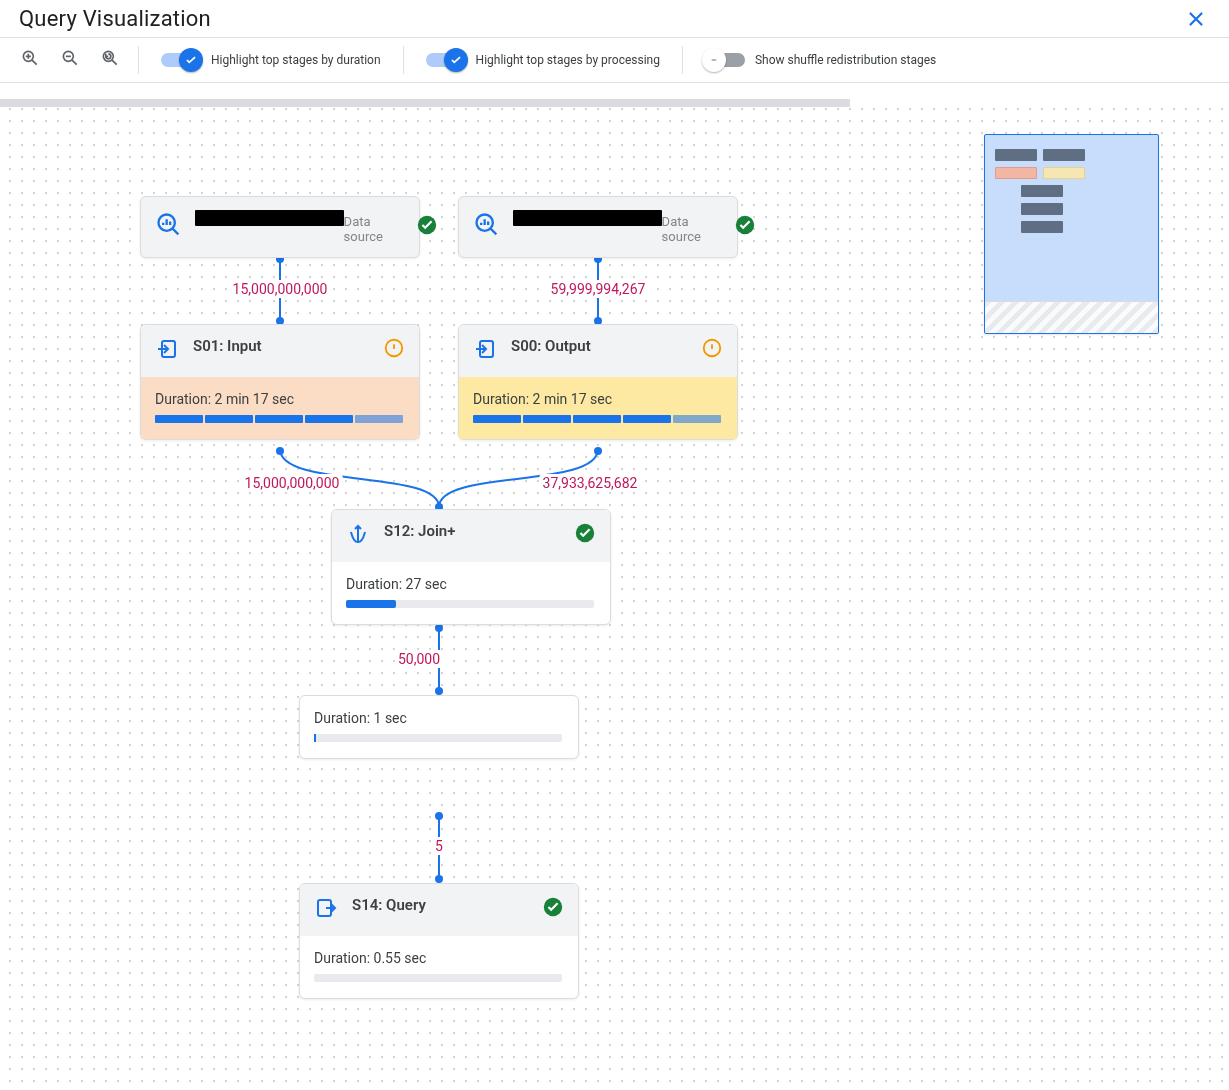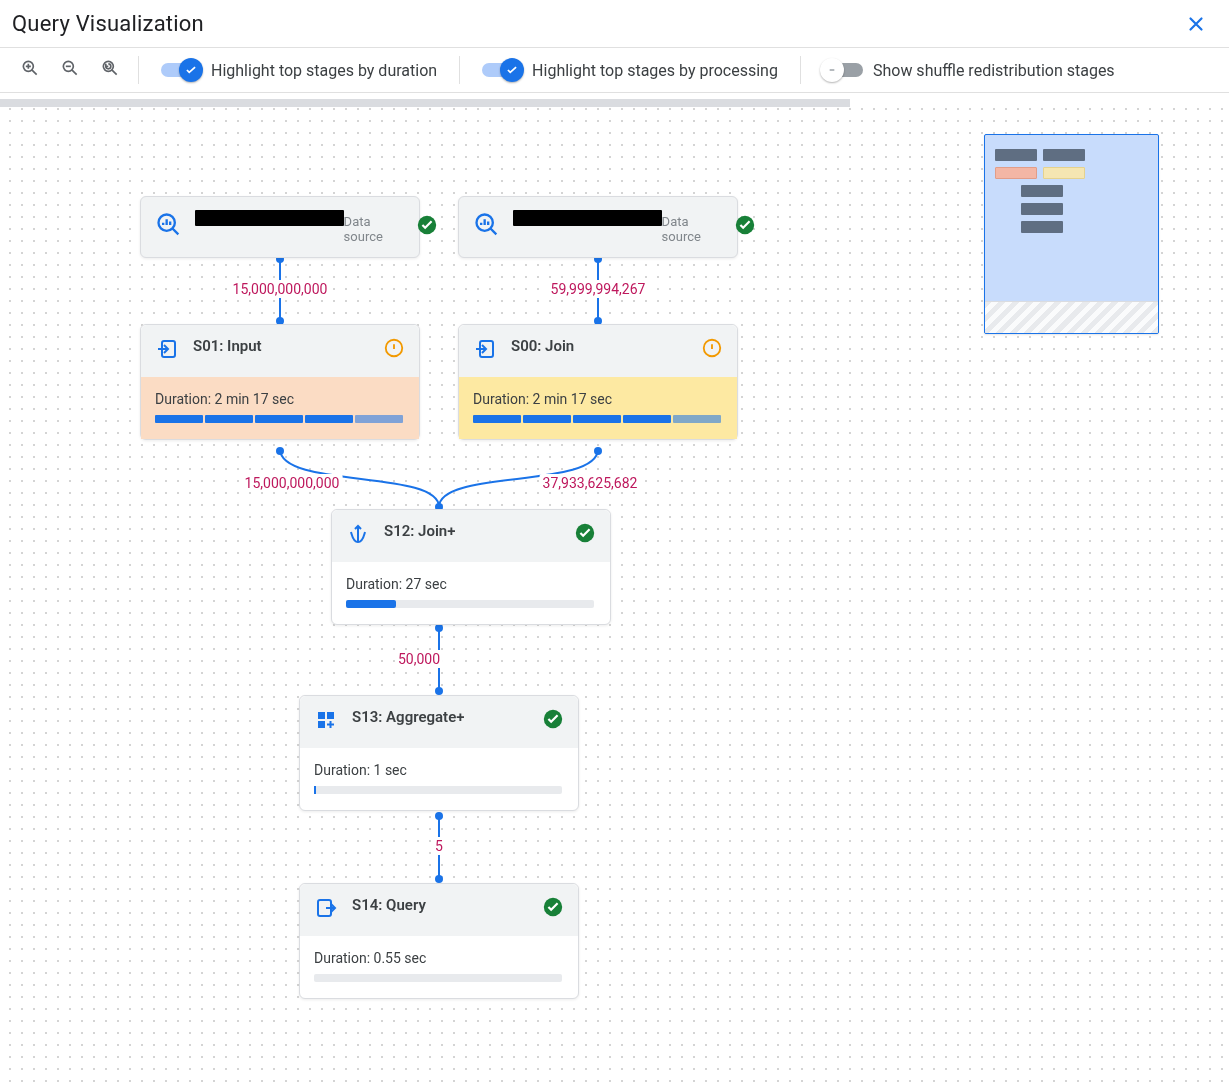--- a/index.html
+++ b/index.html
@@ -1,36 +1,36 @@
 <!DOCTYPE html>
 <html><head>
 <meta charset="utf-8">
 <style>
   * { box-sizing: border-box; }
   html, body { margin: 0; padding: 0; font-family: Roboto, "Helvetica Neue", Arial, sans-serif; background: #fff; color: #3c4043; }
   .vp { width: 1229px; height: 1090px; position: relative; overflow: hidden; }
 
   
-  .hdr { height: 48px; border-bottom: 1px solid #e0e0e0; display: flex; align-items: center; padding: 0 16px 0 12px; }
+  .hdr { height: 38px; border-bottom: 1px solid #e0e0e0; display: flex; align-items: center; padding: 0 16px 0 19px; }
   .hdr-title { font-size: 22px; color: #202124; letter-spacing: .2px; }
   .hdr-close { margin-left: auto; color: #1a73e8; cursor: pointer; padding: 6px; }
   .hdr-close svg { display: block; }
 
   
   .tbar { height: 45px; border-bottom: 1px solid #e0e0e0; display: flex; align-items: center; padding: 0 12px 0 20px; gap: 0; }
   .zoom-grp { display: flex; align-items: center; gap: 20px; padding-right: 18px; }
   .zoom-btn { color: #5f6368; cursor: pointer; display: inline-flex; }
   .sep { width: 1px; height: 28px; background: #e0e0e0; margin: 0 0; }
   .toggle { display: flex; align-items: center; gap: 10px; padding: 0 22px; cursor: pointer; }
   .switch { position: relative; width: 40px; height: 14px; border-radius: 14px; background: #9aa0a6; }
   .switch .knob { position: absolute; top: -5px; left: -3px; width: 24px; height: 24px; border-radius: 50%; background: #fff; box-shadow: 0 1px 2px rgba(0,0,0,.3); display:flex; align-items:center; justify-content:center; }
   .switch.on { background: #aecbfa; }
   .switch.on .knob { left: 18px; background: #1a73e8; }
   .switch.on .knob svg { stroke: #fff; }
-  .tlabel { font-size: 16px; color: #3c4043; }
+  .tlabel { font-size: 12px; color: #3c4043; }
 
   
   .canvas { position: absolute; left: 0; top: 99px; right: 0; bottom: 0;
     background-color: #fff;
     background-image: radial-gradient(rgba(0,0,0,.17) 1px, transparent 1px);
     background-size: 12px 12px; background-position: 4px 4px;
   }
   .top-phantom { position:absolute; left:0; top:0; width:850px; height:8px; background:#dadce0; }
   .svg-layer { position: absolute; left: 0; top: 0; }
   .svg-layer path { fill:none; stroke:#1a73e8; stroke-width:2; }
@@ -261,21 +261,21 @@
     </div>
 
     <div class="node stage-node" style="left:458px; top:225px;">
       <div class="stage-head">
         <span class="ico-input">
           <svg width="24" height="24" viewBox="0 0 24 24" fill="none" stroke="#1a73e8" stroke-width="2">
               <rect x="7" y="4" width="13" height="16" rx="2"></rect>
               <path d="M3 12h9M9 8l4 4-4 4"></path>
             </svg>
         </span>
-        <span class="stage-nm">S00: Join</span>
+        <span class="stage-nm">S00: Output</span>
         <span class="right ico-warn">
           <svg width="22" height="22" viewBox="0 0 24 24" fill="none" stroke="#f29900" stroke-width="2">
               <circle cx="12" cy="12" r="9"></circle>
               <path d="M12 8v5M12 16h0"></path>
             </svg>
         </span>
       </div>
       <div class="stage-body yellow">
         <div>Duration: 2 min 17 sec</div>
         <div class="segbar">
@@ -306,37 +306,20 @@
       </div>
       <div class="stage-body">
         <div>Duration: 27 sec</div>
         <div class="bar">
             <div class="bar-fill" style="width:20%"></div>
           </div>
       </div>
     </div>
 
     <div class="node stage-node" style="left:299px; top:596px;">
-      <div class="stage-head">
-        <span class="ico-input">
-          <svg width="24" height="24" viewBox="0 0 24 24" fill="#1a73e8">
-              <rect x="4" y="4" width="7" height="7"></rect>
-              <rect x="13" y="4" width="7" height="7"></rect>
-              <rect x="4" y="13" width="7" height="7"></rect>
-              <path d="M16.5 13v7M13 16.5h7" stroke="#1a73e8" stroke-width="2"></path>
-            </svg>
-        </span>
-        <span class="stage-nm">S13: Aggregate+</span>
-        <span class="right ico-chk">
-          <svg width="22" height="22" viewBox="0 0 24 24">
-              <circle cx="12" cy="12" r="10" fill="#188038"></circle>
-              <path d="M7 12l3 3 7-7" stroke="#fff" stroke-width="2.4" fill="none"></path>
-            </svg>
-        </span>
-      </div>
       <div class="stage-body">
         <div>Duration: 1 sec</div>
         <div class="bar">
             <div class="bar-tiny"></div>
           </div>
       </div>
     </div>
 
     <div class="node stage-node" style="left:299px; top:784px;">
       <div class="stage-head">

